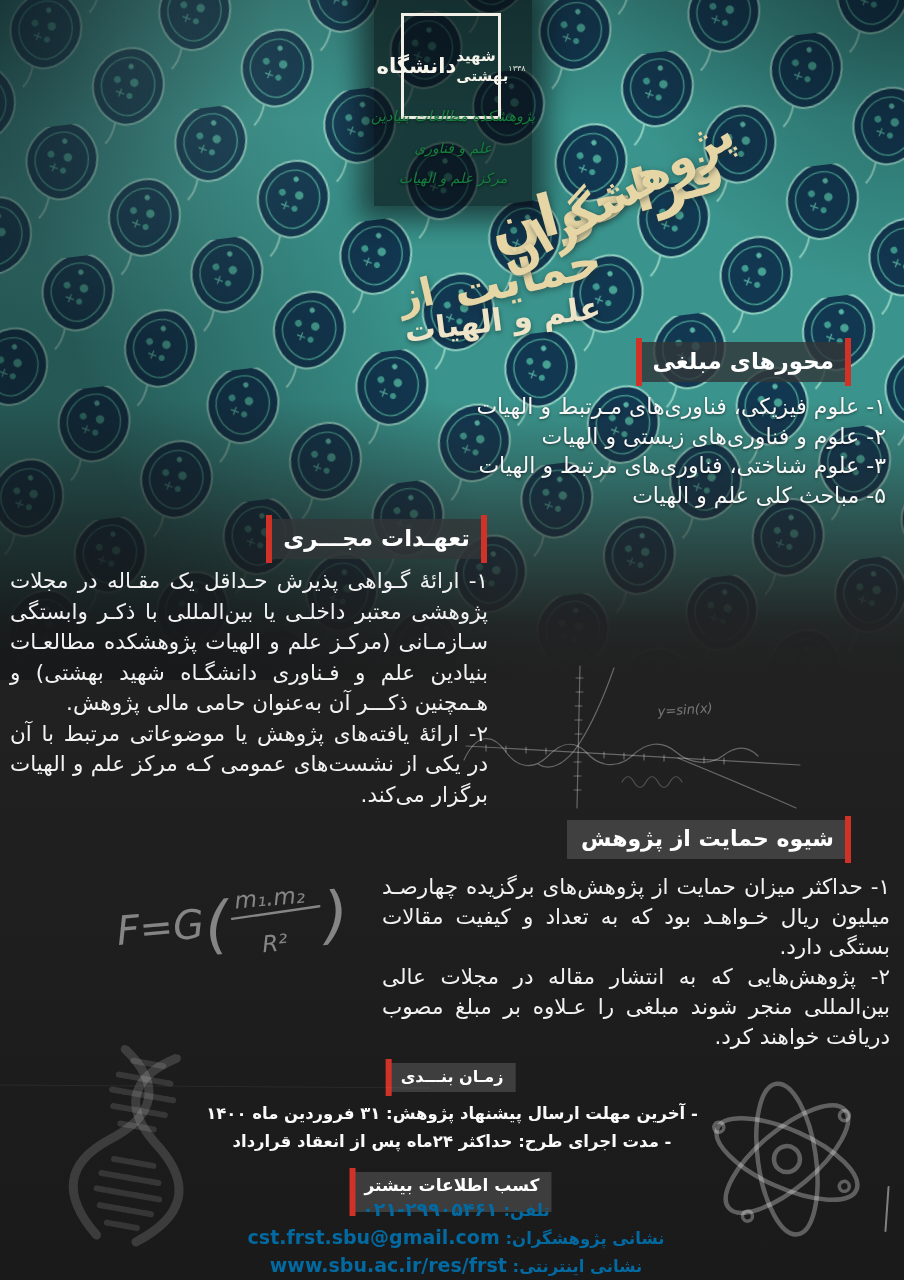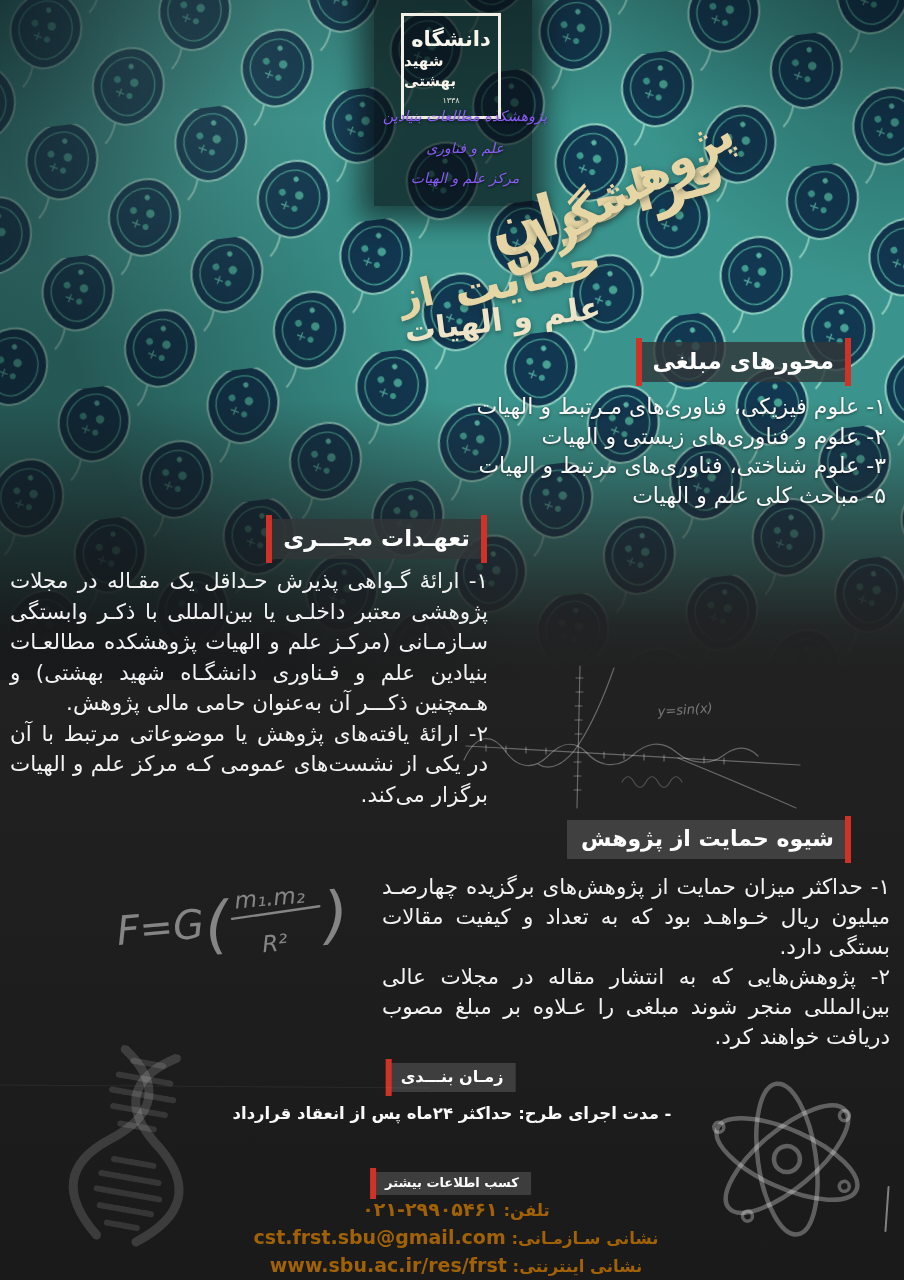--- a/index.html
+++ b/index.html
@@ -19,25 +19,25 @@
       linear-gradient(252deg, transparent 52%, rgba(12,16,18,.45) 84%),
       linear-gradient(180deg, rgba(14,18,20,.25) 0px, rgba(14,18,20,0) 120px,
         rgba(33,33,33,0) 400px, rgba(33,33,33,.55) 520px,
         rgba(33,33,33,.95) 625px, #212121 670px);
   }
   
   .band{position:absolute;left:374px;top:0;width:158px;height:206px;
     background:rgba(8,12,15,.66);box-shadow:0 0 26px 14px rgba(8,12,15,.60);}
   .logo{position:absolute;left:401px;top:13px;width:100px;height:106px;
     border:3px solid #f2efe6;color:#f7f5ec;box-sizing:border-box;
-    display:flex;flex-direction:column;align-items:center;justify-content:center;}
+    display:flex;flex-direction:row;align-items:center;justify-content:center;}
   .logo .l1{font-size:21px;font-weight:bold;line-height:24px;}
   .logo .l2{font-size:15px;font-weight:bold;line-height:20px;}
   .logo .yr{font-size:8px;margin-top:5px;letter-spacing:2px;opacity:.9;}
-  .inst{position:absolute;left:376px;width:178px;text-align:center;color:#8b5cf6;
+  .inst{position:absolute;left:364px;width:178px;text-align:center;color:#15803d;
     font-style:italic;white-space:nowrap;text-shadow:0 1px 3px rgba(0,0,0,.6);}
   .inst1{top:108px;font-size:14.5px;}
   .inst2{top:140px;font-size:14px;}
   .inst3{top:170px;font-size:14px;}
   
   .tw{position:absolute;color:#e6d5a5;font-weight:bold;white-space:nowrap;
     text-shadow:0 2px 6px rgba(30,50,50,.55);}
   .tw1{left:486px;top:166px;font-size:58px;transform:rotate(-15deg);}
   .tw2{left:452px;top:248px;font-size:47px;transform:rotate(-13deg);}
   .tw3{left:398px;top:272px;font-size:39px;transform:rotate(-13deg);}
@@ -45,36 +45,36 @@
   .subtitle{position:absolute;left:404px;top:301px;font-size:31px;color:#eee4c8;
     font-weight:bold;transform:rotate(-7deg);white-space:nowrap;
     text-shadow:0 2px 5px rgba(0,0,0,.4);}
   
   .hd{position:absolute;color:#fff;font-weight:bold;white-space:nowrap;direction:rtl;}
   .hd-axes{right:56px;top:342px;font-size:23px;background:rgba(50,54,56,.80);padding:6px 14px 8px;}
   .hd-commit{right:420px;top:519px;font-size:23px;background:rgba(50,54,56,.82);padding:6px 14px 8px;}
   .hd-support{right:56px;top:820px;font-size:22px;background:rgba(105,105,105,.45);padding:6px 14px 8px;}
   .hd-schedule{left:50%;transform:translateX(-50%);top:1063px;font-size:16px;
     background:rgba(105,105,105,.45);padding:4px 12px 6px;text-align:right;}
-  .hd-contact{left:50%;transform:translateX(-50%);top:1172px;font-size:13px;
-    background:rgba(105,105,105,.45);padding:3px 12px 5px;}
+  .hd-contact{left:50%;transform:translateX(-50%);top:1172px;font-size:17px;
+    background:rgba(105,105,105,.45);padding:3px 12px 17px;}
   .bar-l::before{content:"";position:absolute;left:-3px;top:-4px;bottom:-4px;width:6px;background:#d03228;}
   .bar-r::after{content:"";position:absolute;right:-3px;top:-4px;bottom:-4px;width:6px;background:#d03228;}
   
   .axes-list{position:absolute;right:18px;top:392px;width:500px;direction:rtl;
     text-align:right;color:#f7f7f7;font-size:22px;line-height:29.5px;
     text-shadow:0 1px 3px rgba(0,0,0,.5);}
   .commit-text{position:absolute;left:10px;top:566px;width:478px;direction:rtl;
     text-align:justify;text-align-last:right;color:#f2f2f2;font-size:21.5px;line-height:30.5px;}
   .support-text{position:absolute;right:14px;top:872px;width:508px;direction:rtl;
     text-align:justify;text-align-last:right;color:#f2f2f2;font-size:21.5px;line-height:30px;}
   .schedule-list{position:absolute;left:0;right:0;top:1100px;text-align:center;direction:rtl;
     color:#fafafa;font-size:16.5px;font-weight:bold;line-height:27.5px;}
   .contact{position:absolute;left:0;right:0;top:1196px;text-align:center;direction:rtl;
-    color:#a16207;font-weight:bold;margin-left:8px;}
+    color:#0369a1;font-weight:bold;margin-left:8px;}
   .contact .row{line-height:26px;font-size:16.5px;}
   .contact bdi{font-size:19px;}
   
   .sk{position:absolute;}
   #sk-graph{left:462px;top:660px;}
   #sk-formula{left:112px;top:860px;transform:rotate(-5deg);}
   #sk-dna{left:64px;top:1050px;transform:rotate(10deg);}
   #sk-atom{left:700px;top:1072px;transform:rotate(-8deg);}
   .scratch-h{position:absolute;left:0;top:1086px;width:430px;height:1px;
     background:rgba(255,255,255,.06);transform:rotate(.4deg);}
@@ -142,31 +142,32 @@
 </div>
 
 <div class="hd hd-support bar-r">شیوه حمایت از پژوهش</div>
 <div class="support-text">
   <div>۱- حداکثر میزان حمایت از پژوهش‌های برگزیده چهارصـد میلیون ریال خـواهـد بود که به تعداد و کیفیت مقالات بستگی دارد.</div>
   <div>۲- پژوهش‌هایی که به انتشار مقاله در مجلات عالی بین‌المللی منجر شوند مبلغی را عـلاوه بر مبلغ مصوب دریافت خواهند کرد.</div>
 </div>
 
 <div class="hd hd-schedule bar-l">زمـان بنـــدی</div>
 <div class="schedule-list">
+  <div>- آخرین مهلت ارسال پیشنهاد پژوهش: ۳۱ فروردین ماه ۱۴۰۰</div>
   <div>- مدت اجرای طرح: حداکثر ۲۴ماه پس از انعقاد قرارداد</div>
 </div>
 
 <div class="hd hd-contact bar-l">کسب اطلاعات بیشتر</div>
 <div class="contact">
   <div class="row">
     <span>تلفن:</span>
     <bdi dir="ltr">۰۲۱-۲۹۹۰۵۴۶۱</bdi>
   </div>
   <div class="row">
-    <span>نشانی سـازمـانی:</span>
+    <span>نشانی پژوهشگران:</span>
     <bdi dir="ltr">cst.frst.sbu@gmail.com</bdi>
   </div>
   <div class="row">
     <span>نشانی اینترنتی:</span>
     <bdi dir="ltr">www.sbu.ac.ir/res/frst</bdi>
   </div>
 </div>
 
 <svg id="sk-graph" class="sk" width="345" height="155" aria-hidden="true">
   <g stroke="rgba(255,255,255,.32)" fill="none" stroke-width="1.2" stroke-linecap="round">

